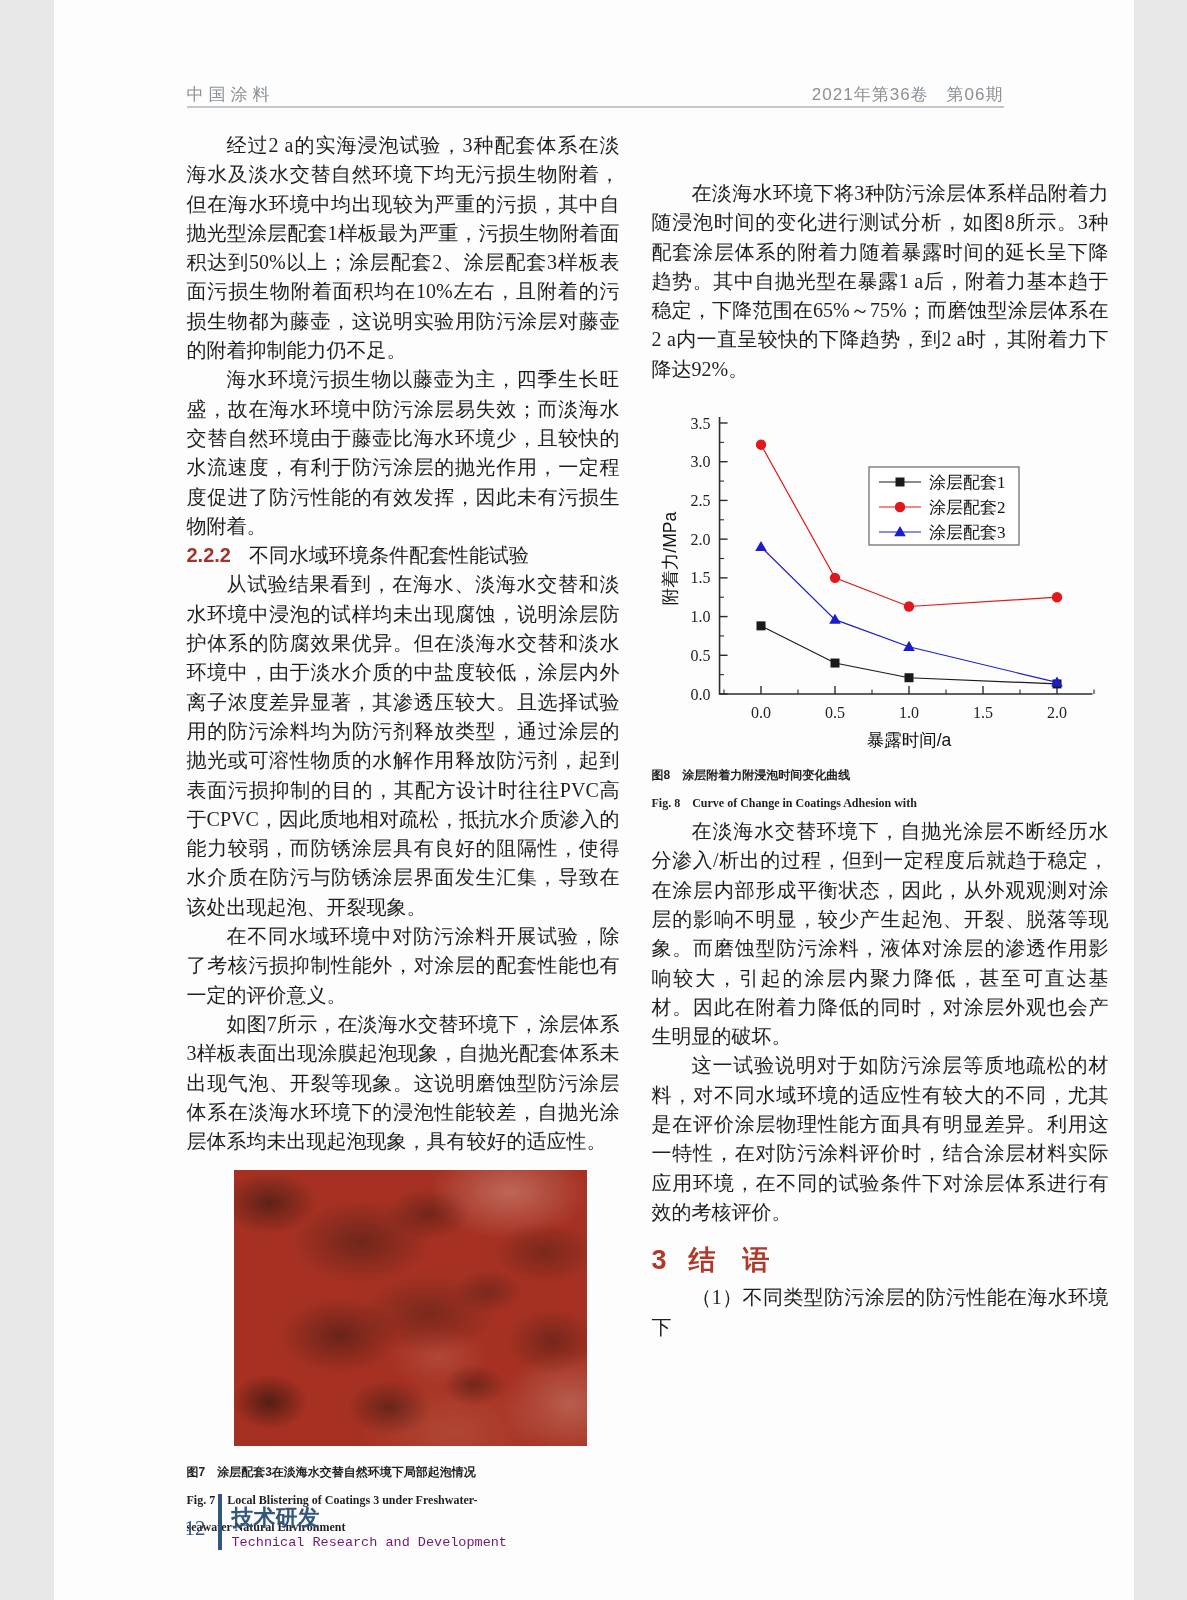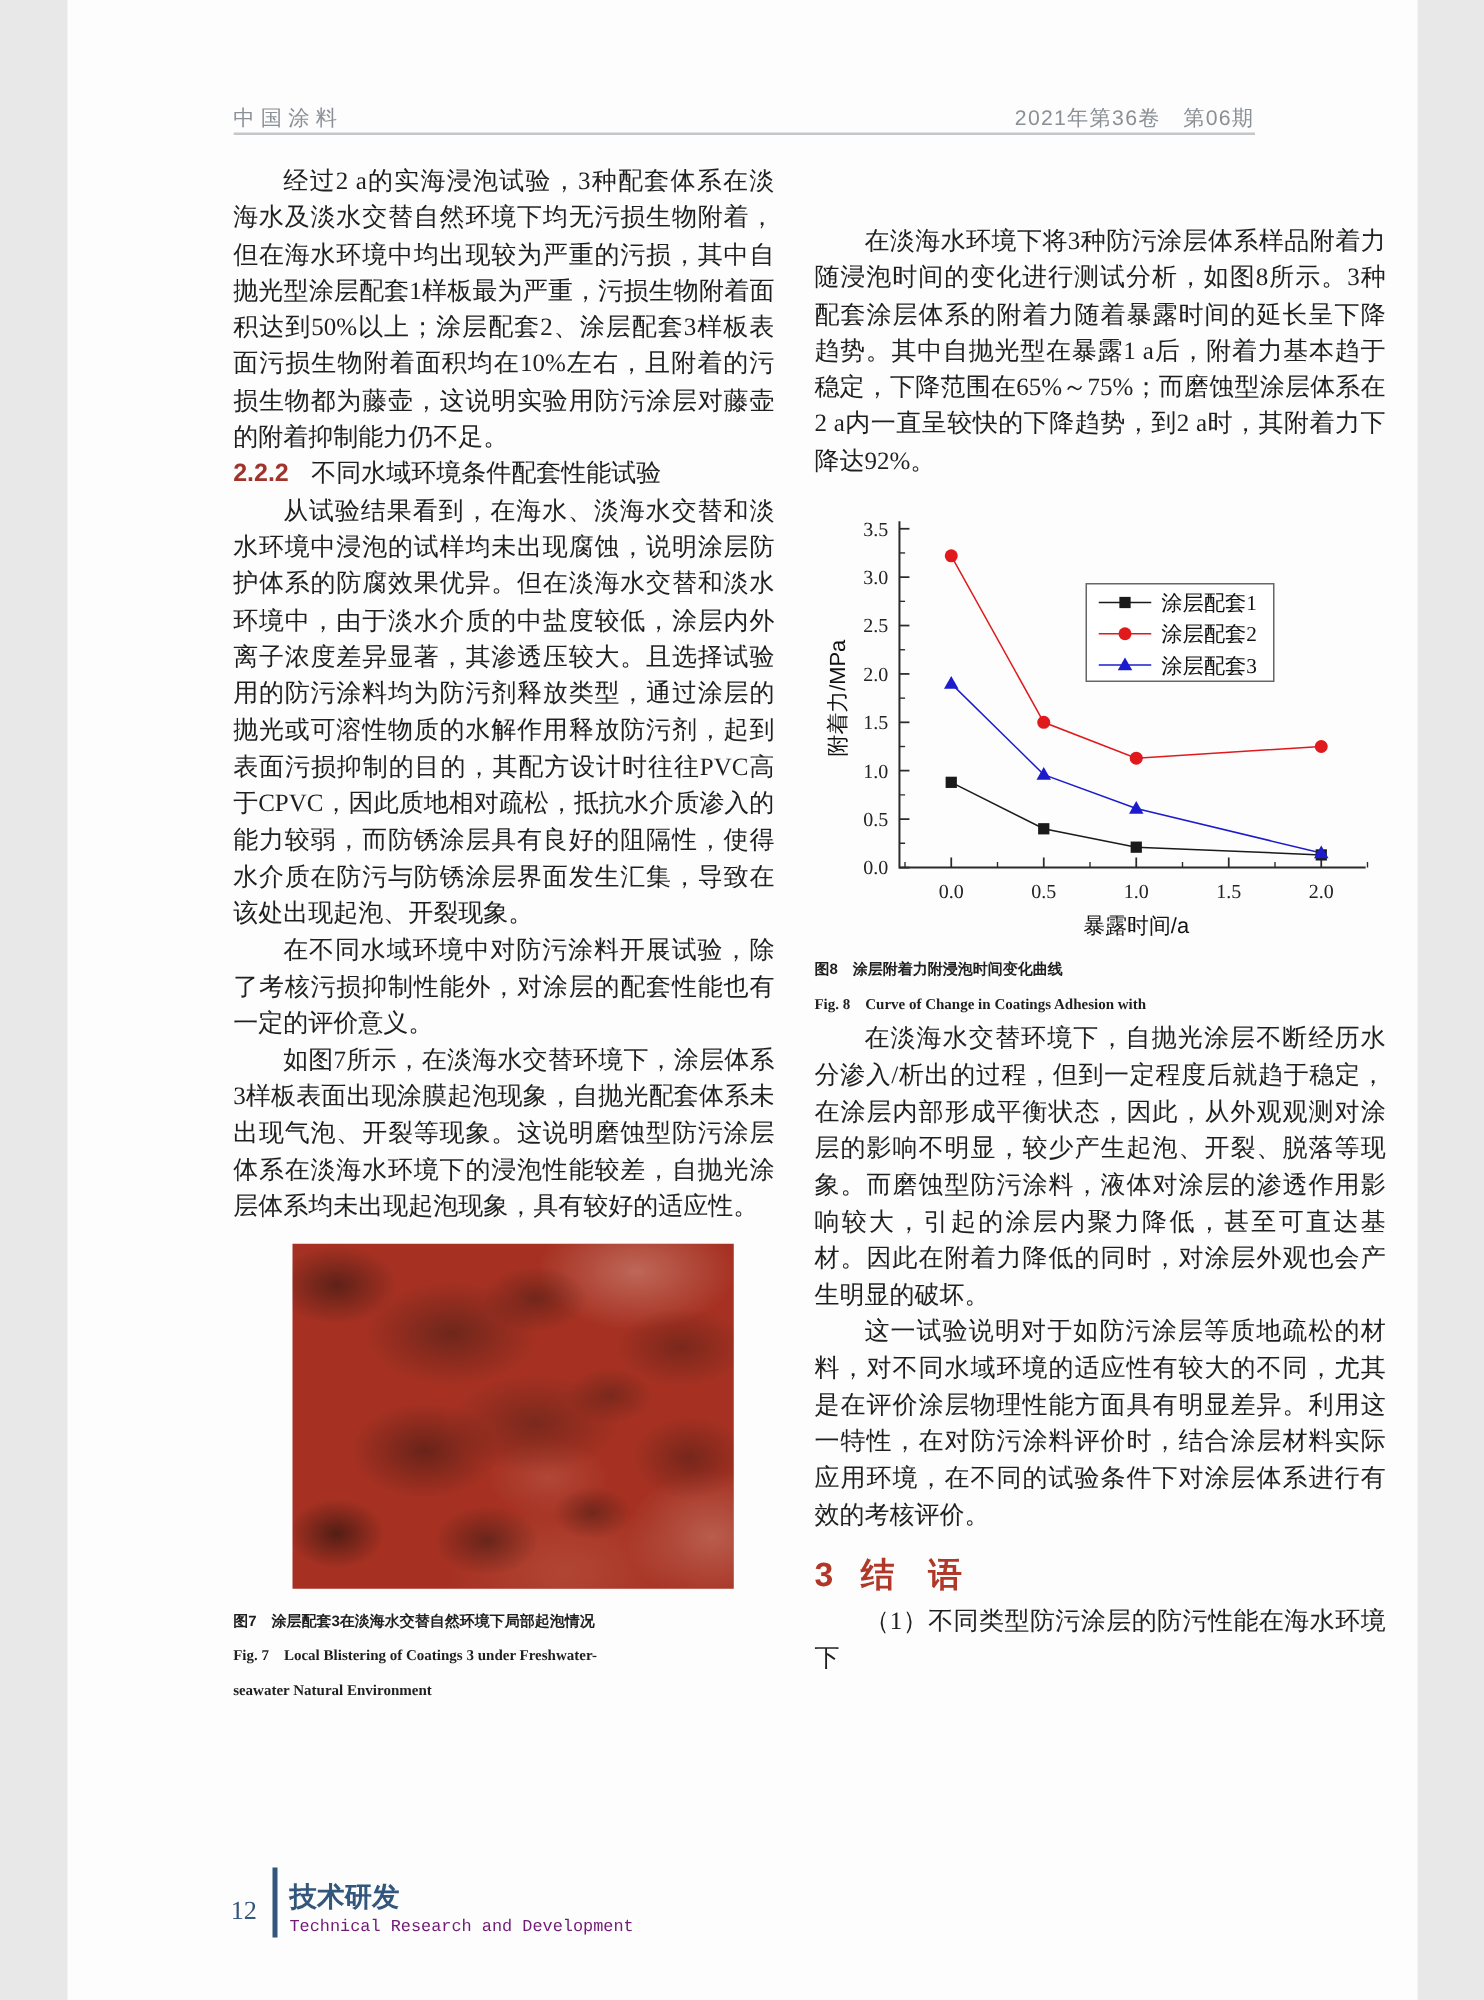--- a/index.html
+++ b/index.html
@@ -72,20 +72,21 @@
 
 <div class="page">
 
   <div class="header">
     <span class="journal">中国涂料</span>
     <span class="issue">2021年第36卷　第06期</span>
   </div>
 
   <div class="col col-left">
     <p class="body">经过2 a的实海浸泡试验，3种配套体系在淡海水及淡水交替自然环境下均无污损生物附着，但在海水环境中均出现较为严重的污损，其中自抛光型涂层配套1样板最为严重，污损生物附着面积达到50%以上；涂层配套2、涂层配套3样板表面污损生物附着面积均在10%左右，且附着的污损生物都为藤壶，这说明实验用防污涂层对藤壶的附着抑制能力仍不足。</p>
+    <p class="body">海水环境污损生物以藤壶为主，四季生长旺盛，故在海水环境中防污涂层易失效；而淡海水交替自然环境由于藤壶比海水环境少，且较快的水流速度，有利于防污涂层的抛光作用，一定程度促进了防污性能的有效发挥，因此未有污损生物附着。</p>
     <div class="sec-head">
       <span class="num">2.2.2</span><span class="ttl">不同水域环境条件配套性能试验</span>
     </div>
     <p class="body">从试验结果看到，在海水、淡海水交替和淡水环境中浸泡的试样均未出现腐蚀，说明涂层防护体系的防腐效果优异。但在淡海水交替和淡水环境中，由于淡水介质的中盐度较低，涂层内外离子浓度差异显著，其渗透压较大。且选择试验用的防污涂料均为防污剂释放类型，通过涂层的抛光或可溶性物质的水解作用释放防污剂，起到表面污损抑制的目的，其配方设计时往往PVC高于CPVC，因此质地相对疏松，抵抗水介质渗入的能力较弱，而防锈涂层具有良好的阻隔性，使得水介质在防污与防锈涂层界面发生汇集，导致在该处出现起泡、开裂现象。</p>
     <p class="body">在不同水域环境中对防污涂料开展试验，除了考核污损抑制性能外，对涂层的配套性能也有一定的评价意义。</p>
     <p class="body">如图7所示，在淡海水交替环境下，涂层体系3样板表面出现涂膜起泡现象，自抛光配套体系未出现气泡、开裂等现象。这说明磨蚀型防污涂层体系在淡海水环境下的浸泡性能较差，自抛光涂层体系均未出现起泡现象，具有较好的适应性。</p>
     <div class="fig7-photo"></div>
     <div class="cap cap-cn">图7　涂层配套3在淡海水交替自然环境下局部起泡情况</div>
     <div class="cap cap-en">Fig. 7　Local Blistering of Coatings 3 under Freshwater-</div>
     <div class="cap cap-en">seawater Natural Environment</div>

